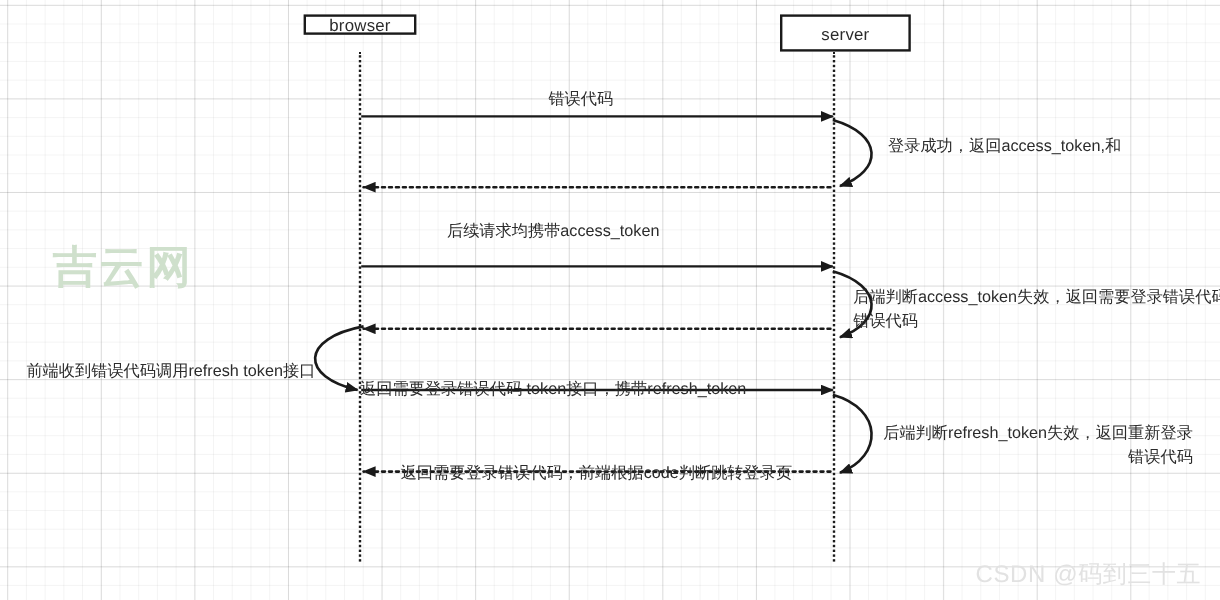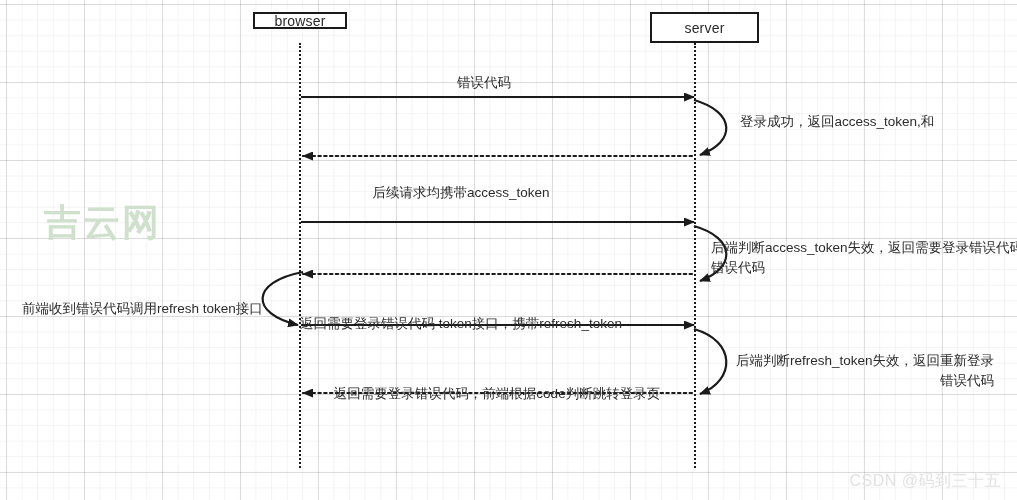--- a/index.html
+++ b/index.html
@@ -106,21 +106,21 @@
     font-size: 37px;
     font-weight: bold;
     color: #cfe0cc;
     letter-spacing: 2px;
     user-select: none;
   }
   #watermark-csdn {
     position: absolute;
     right: 16px;
     bottom: 8px;
-    font-size: 16px;
+    font-size: 20px;
     color: #e2e2e2;
     letter-spacing: 0.5px;
     user-select: none;
   }
 </style>
 </head>
 <body>
 
 <div id="canvas">
 

